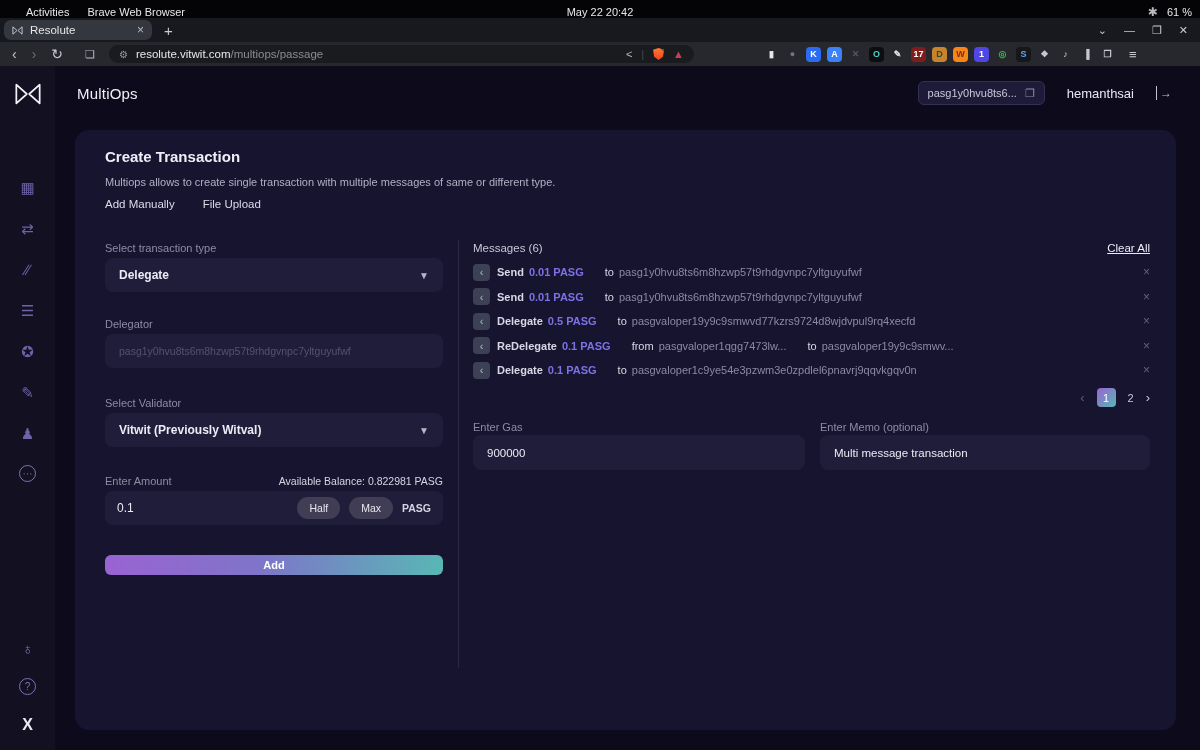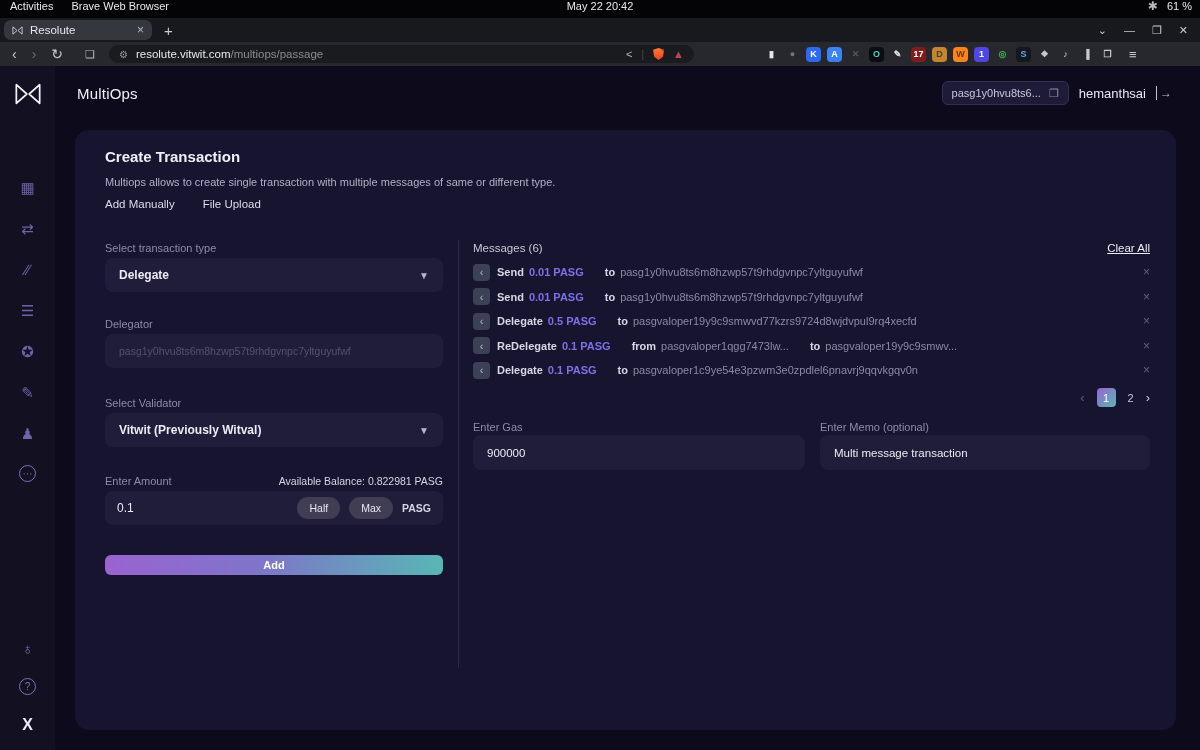--- a/index.html
+++ b/index.html
@@ -2,21 +2,21 @@
 <html><head>
 <meta charset="utf-8">
 <style>
   *{margin:0;padding:0;box-sizing:border-box;}
   html,body{background:#000;}
   body{font-family:"Liberation Sans",sans-serif;}
   #screen{position:relative;width:1200px;height:750px;overflow:hidden;background:#0c0a1b;}
   span:empty{display:none;}
 
   
-  .sysbar{position:absolute;left:0;top:0;width:1200px;height:18px;background:#040406;display:flex;align-items:flex-start;color:#e8e8ea;font-size:11px;}
+  .sysbar{position:absolute;left:0;top:0;width:1200px;height:18px;background:#040406;display:flex;align-items:flex-end;color:#e8e8ea;font-size:11px;padding-left:16px;}
   .sys-left{display:flex;align-items:center;gap:18px;padding-left:10px;}
   .brave-app{display:flex;align-items:center;gap:6px;}
   .sys-clock{position:absolute;left:50%;transform:translateX(-50%);}
   .sys-right{margin-left:auto;display:flex;align-items:center;gap:9px;padding-right:8px;}
   .tray-fan{color:#b9b9c2;font-size:12px;line-height:1;}
 
   
   .tabstrip{position:absolute;left:0;top:18px;width:1200px;height:24px;background:#17191e;display:flex;align-items:center;}
   .tab{margin-left:4px;width:148px;height:20px;background:#34373e;border-radius:7px;display:flex;align-items:center;gap:7px;padding:0 8px;color:#e6e6ea;font-size:11.5px;}
   .tab .fav{display:flex;align-items:center;}
@@ -50,21 +50,21 @@
   .side-logo{margin-top:14px;}
   .side-nav{margin-top:66px;display:flex;flex-direction:column;align-items:center;gap:23px;}
   .side-foot{margin-top:auto;margin-bottom:16px;display:flex;flex-direction:column;align-items:center;gap:21px;}
   .side-ic{color:#6c64a8;font-size:15px;line-height:1;cursor:pointer;width:20px;height:18px;display:flex;align-items:center;justify-content:center;}
   .side-foot .side-ic{color:#7d73b8;}
   .side-ic.circ{border:1.5px solid #7d73b8;border-radius:50%;width:17px;height:17px;font-size:10px;}
   .side-ic.boldic{color:#eceaf4;font-weight:700;font-size:16px;}
 
   .appheader{position:absolute;left:55px;top:0;right:0;height:54px;display:flex;align-items:center;padding:0 28px 0 22px;}
   .app-title{color:#f1f0f7;font-size:15px;font-weight:500;letter-spacing:.2px;}
-  .hdr-right{margin-left:auto;display:flex;align-items:center;gap:10px;}
+  .hdr-right{margin-left:auto;display:flex;align-items:center;gap:22px;}
   .wallet-pill{height:24px;background:#1e1b38;border:1px solid #343052;border-radius:6px;display:flex;align-items:center;gap:8px;padding:0 9px;cursor:pointer;}
   .wallet-addr{color:#c9c6da;font-size:11px;}
   .copy-ic{color:#8f8ca8;font-size:11px;}
   .username{color:#e9e7f3;font-size:13px;}
   .logout-ic{color:#c4c1d6;font-size:12px;border-left:1.5px solid #c4c1d6;padding-left:3px;cursor:pointer;}
 
   
   .card{position:absolute;left:75px;top:64px;width:1101px;height:600px;background:#171430;border-radius:14px;}
   .card-title{position:absolute;left:30px;top:18px;color:#f0eff6;font-size:15px;font-weight:600;}
   .card-sub{position:absolute;left:30px;top:46px;color:#b2afc3;font-size:11px;}
@@ -90,21 +90,21 @@
   .vdiv{position:absolute;left:383px;top:110px;width:1px;height:428px;background:#2b2843;}
 
   .msg-hdr{position:absolute;left:398px;top:112px;width:677px;display:flex;justify-content:space-between;align-items:baseline;}
   .msg-title{color:#c9c7d6;font-size:11.5px;}
   .clear-all{color:#eceaf4;font-size:11.5px;text-decoration:underline;cursor:pointer;}
   .messages-list{position:absolute;left:398px;top:130px;width:677px;}
   .msg-row{display:flex;align-items:center;height:24.5px;gap:5px;font-size:11px;white-space:nowrap;}
   .m-badge{flex:0 0 auto;width:17px;height:17px;border-radius:4px;background:#3c4156;color:#b3bac9;font-size:11px;display:flex;align-items:center;justify-content:center;margin-right:2px;}
   .m-act{color:#d9d7e4;font-weight:600;}
   .m-amt{color:#7d72e5;font-weight:700;}
-  .m-plain{color:#d9d7e4;font-weight:700;padding-left:16px;}
+  .m-plain{color:#d9d7e4;font-weight:400;padding-left:16px;}
   .m-addr{color:#8c89a4;overflow:hidden;text-overflow:ellipsis;}
   .m-close{margin-left:auto;color:#63607c;font-size:12px;cursor:pointer;padding-left:10px;}
 
   .pager{position:absolute;left:398px;top:258px;width:677px;display:flex;justify-content:flex-end;align-items:center;gap:12px;}
   .pg-arrow{color:#5f5c79;font-size:13px;cursor:pointer;}
   .pg-arrow.next{color:#c9c7d8;}
   .pg-num{color:#c9c7d8;font-size:11px;cursor:pointer;}
   .pg-active{width:19px;height:19px;border-radius:4px;background:linear-gradient(135deg,#9a63d2,#58b7b5);color:#fff;font-size:11px;display:flex;align-items:center;justify-content:center;cursor:pointer;}
 
   .inp-box{position:absolute;height:35px;background:#201d3b;border-radius:8px;display:flex;align-items:center;padding:0 14px;}

